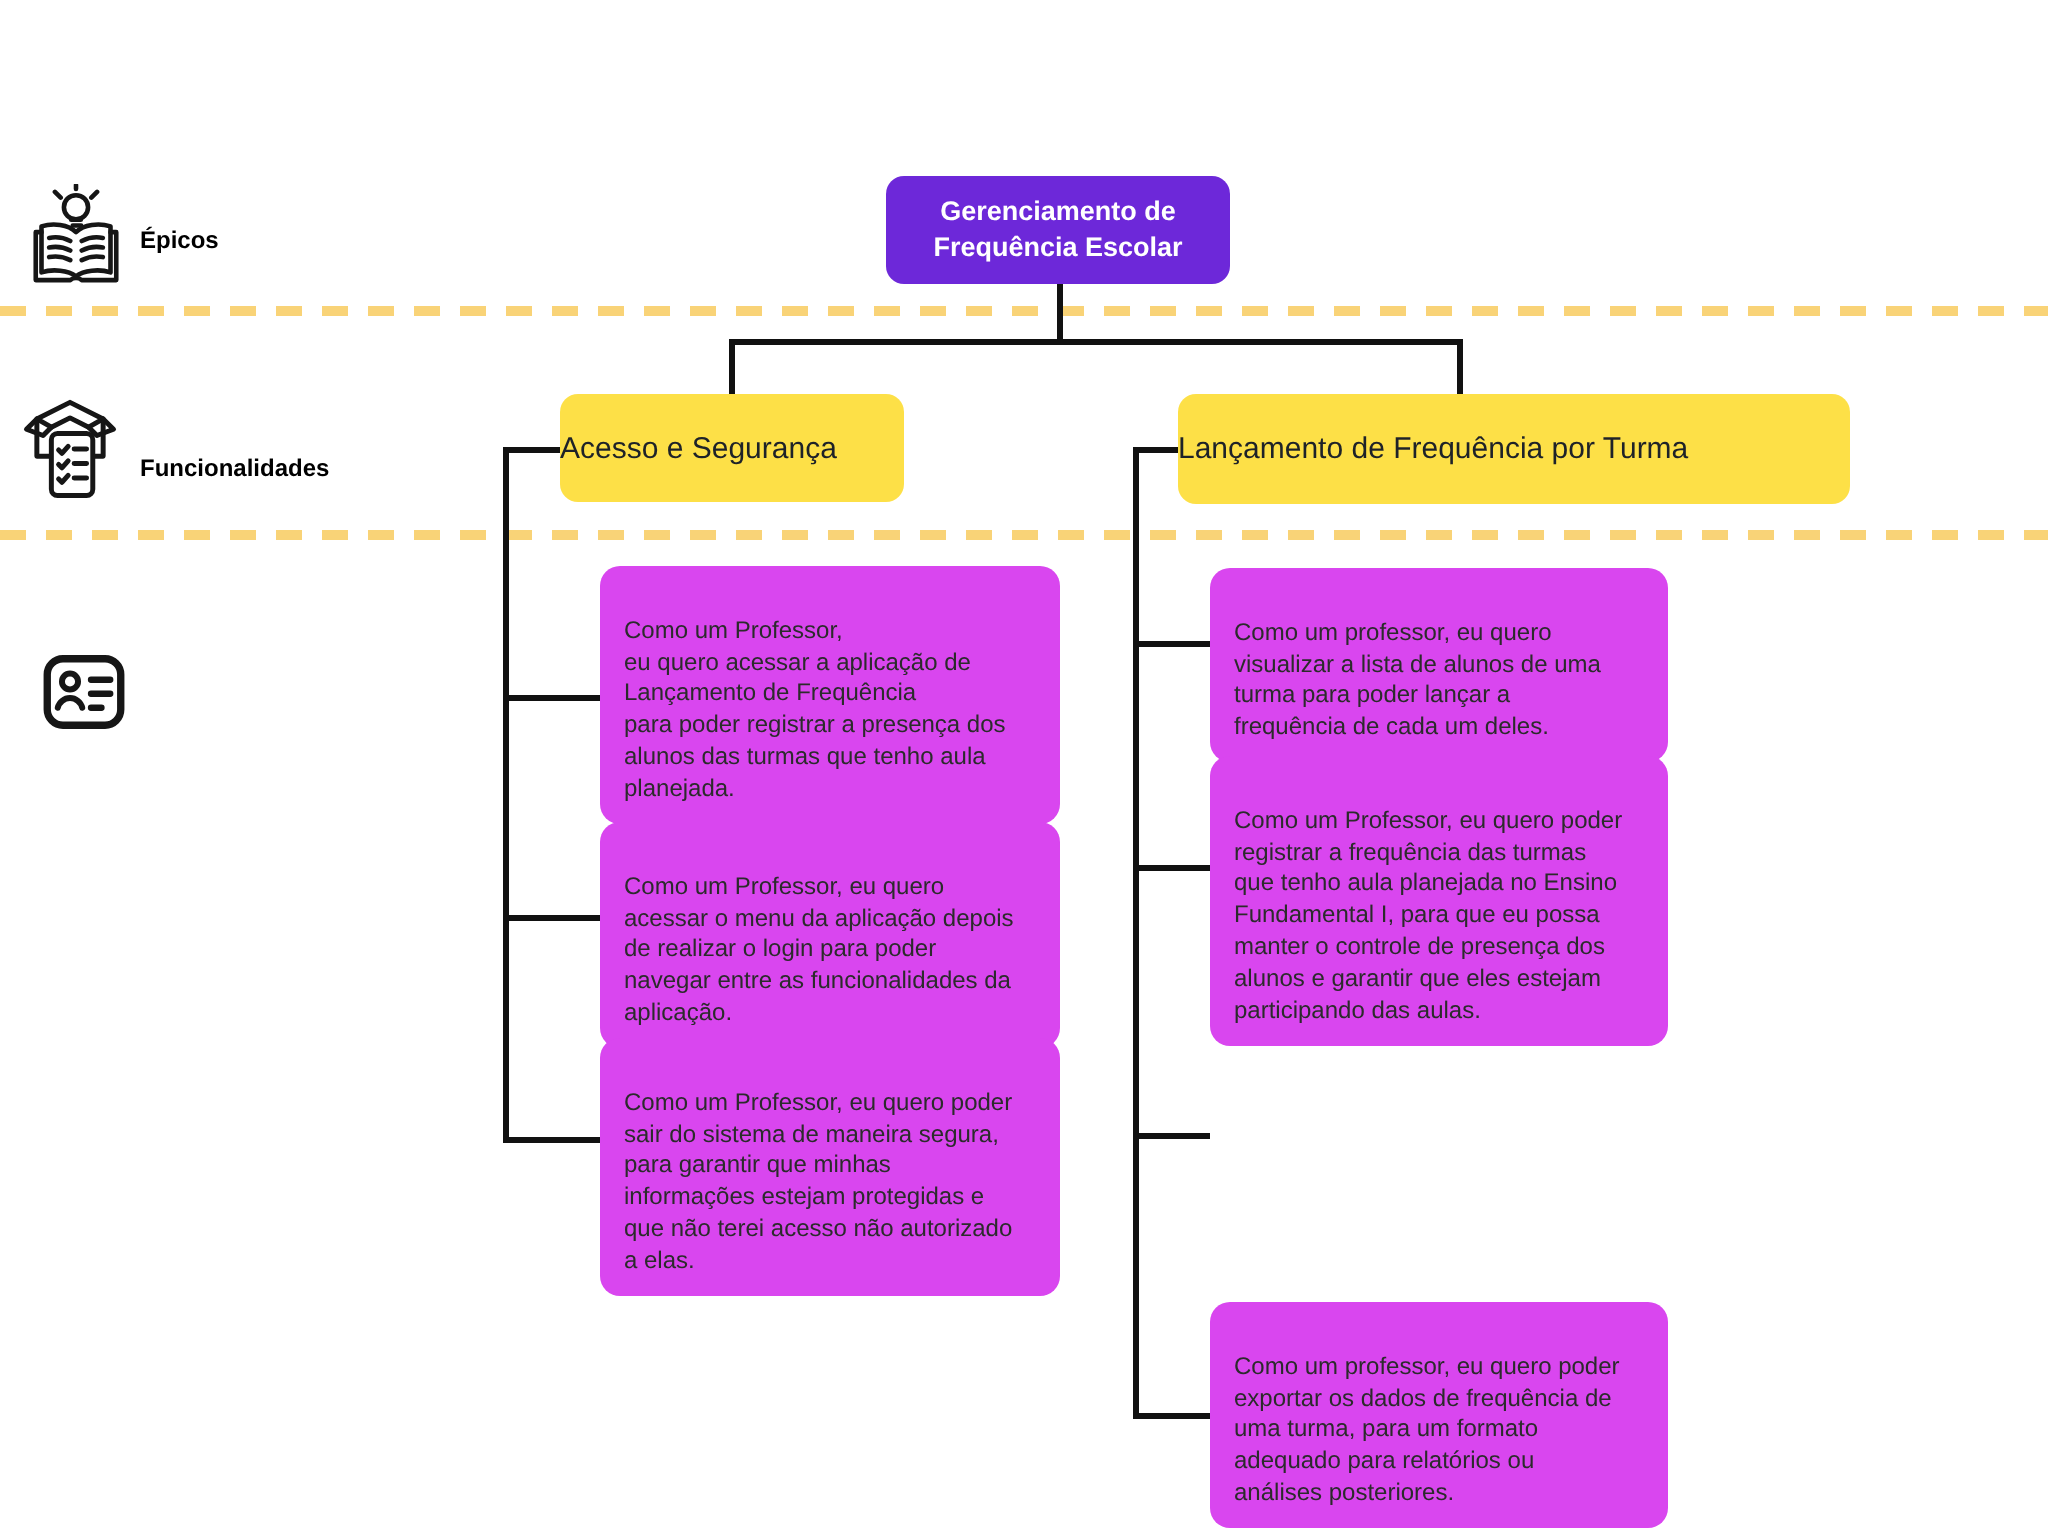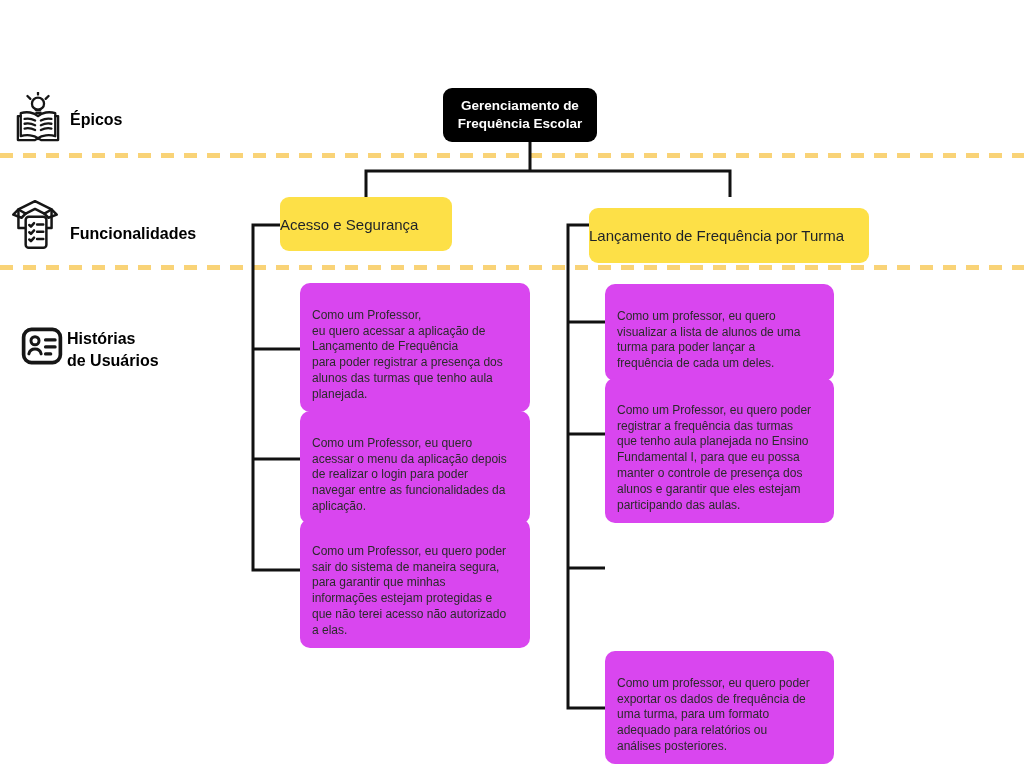--- a/index.html
+++ b/index.html
@@ -26,55 +26,55 @@
   svg.connectors {
     position: absolute;
     left: 0; top: 0;
     width: 1024px; height: 768px;
     pointer-events: none;
   }
   
   .legend-icon { position: absolute; color: #161616; }
   .legend-label {
     position: absolute;
-    font-size: 16px;
+    font-size: 12px;
     font-weight: bold;
     color: #000000;
     white-space: pre-line;
     line-height: 22px;
   }
   .lbl-epicos { left: 70px; top: 109px; }
   .lbl-func   { left: 70px; top: 223px; }
   .lbl-hist   { left: 67px; top: 328px; }
   .icon-epic  { left: 15px; top: 92px; }
   .icon-func  { left: 10px; top: 196px; }
   .icon-hist  { left: 21px; top: 323px; }
   
   .node { position: absolute; border-radius: 9px; }
   .epic-node {
-    left: 443px; top: 88px; width: 154px; height: 54px;
-    background: #000000;
+    left: 443px; top: 88px; width: 172px; height: 54px;
+    background: #6d28d9;
     color: #ffffff;
     font-weight: bold;
     font-size: 13.5px;
     line-height: 18px;
     text-align: center;
     display: flex; align-items: center; justify-content: center;
     white-space: pre-line;
   }
   .feature-node {
     background: #fde047;
     color: #1E2228;
     font-size: 15px;
     text-align: center;
     display: flex; align-items: center; justify-content: flex-start;
     border-radius: 9px;
   }
   .feature-1 { left: 280px; top: 197px; width: 172px; height: 54px; }
-  .feature-2 { left: 589px; top: 208px; width: 280px; height: 55px; }
+  .feature-2 { left: 589px; top: 197px; width: 336px; height: 55px; }
   .story-node {
     background: #d946ef;
     color: #2B2B2B;
     font-size: 12px;
     line-height: 1.32;
     border-radius: 10px;
     padding: 9px 12px;
     white-space: pre-line;
   }
   .sL { left: 300px; width: 230px; }
@@ -129,22 +129,20 @@
   <span class="legend-label lbl-func">Funcionalidades</span>
 
   <span class="legend-icon icon-hist">
     <svg width="42" height="46" viewBox="0 0 48 44" fill="none" stroke="currentColor" stroke-linecap="round" stroke-linejoin="round">
       <rect x="3" y="3" width="42" height="38" rx="9" stroke-width="4.2"></rect>
       <circle cx="16" cy="16" r="4.6" stroke-width="3.4"></circle>
       <path d="M9 31 a7.2 7.2 0 0 1 14 0" stroke-width="3.4"></path>
       <path d="M28 15 h11 M28 23 h11 M28 31 h6" stroke-width="3.6"></path>
     </svg>
   </span>
-  <span class="legend-label lbl-hist">Histórias
-de Usuários</span>
 
   <div class="node epic-node">
     <span>Gerenciamento de
 Frequência Escolar</span>
   </div>
 
   <div class="node feature-node feature-1">
     <span>Acesso e Segurança</span>
   </div>
   <div class="node feature-node feature-2">

